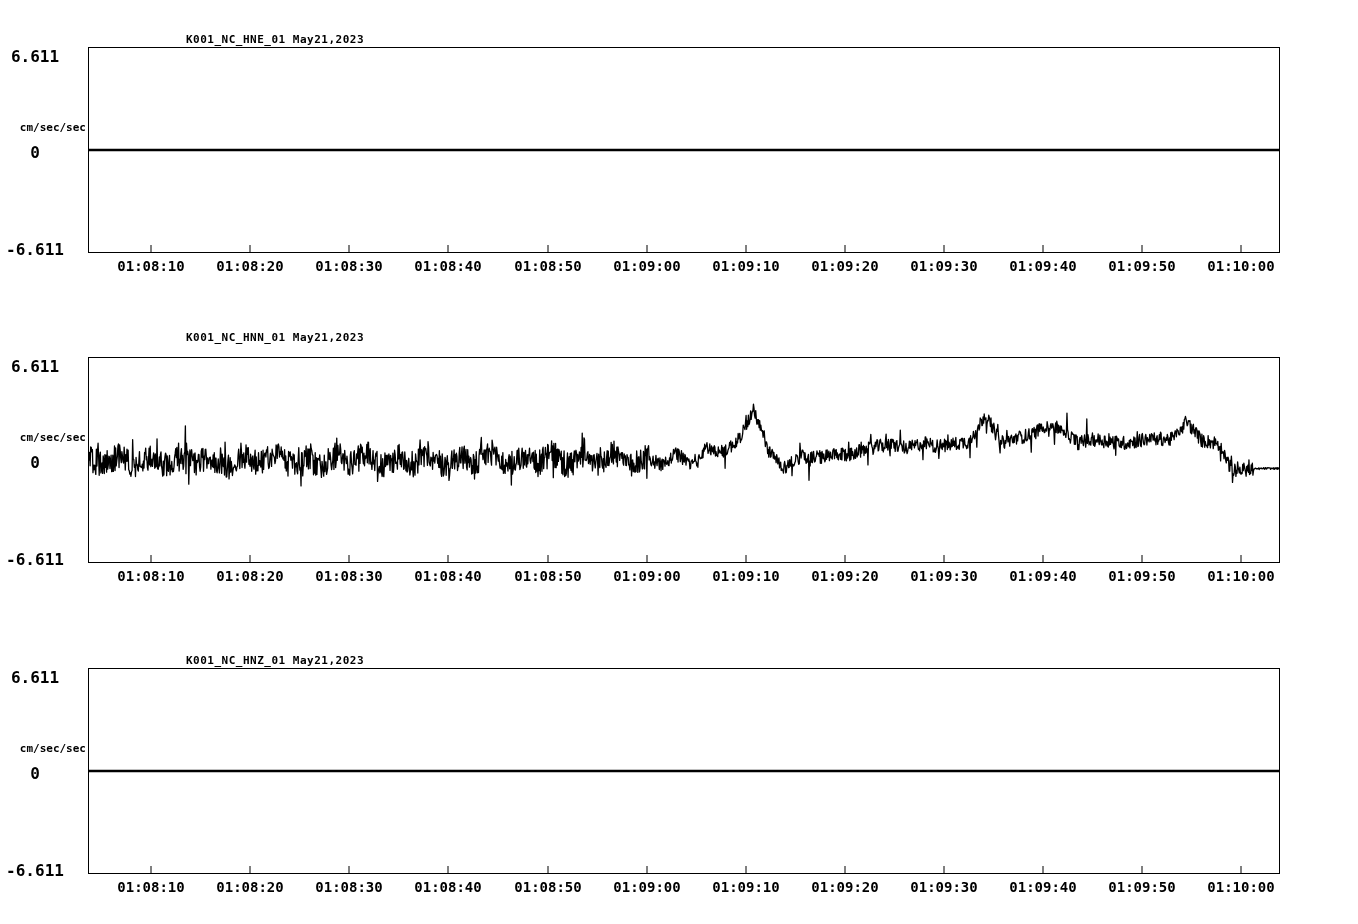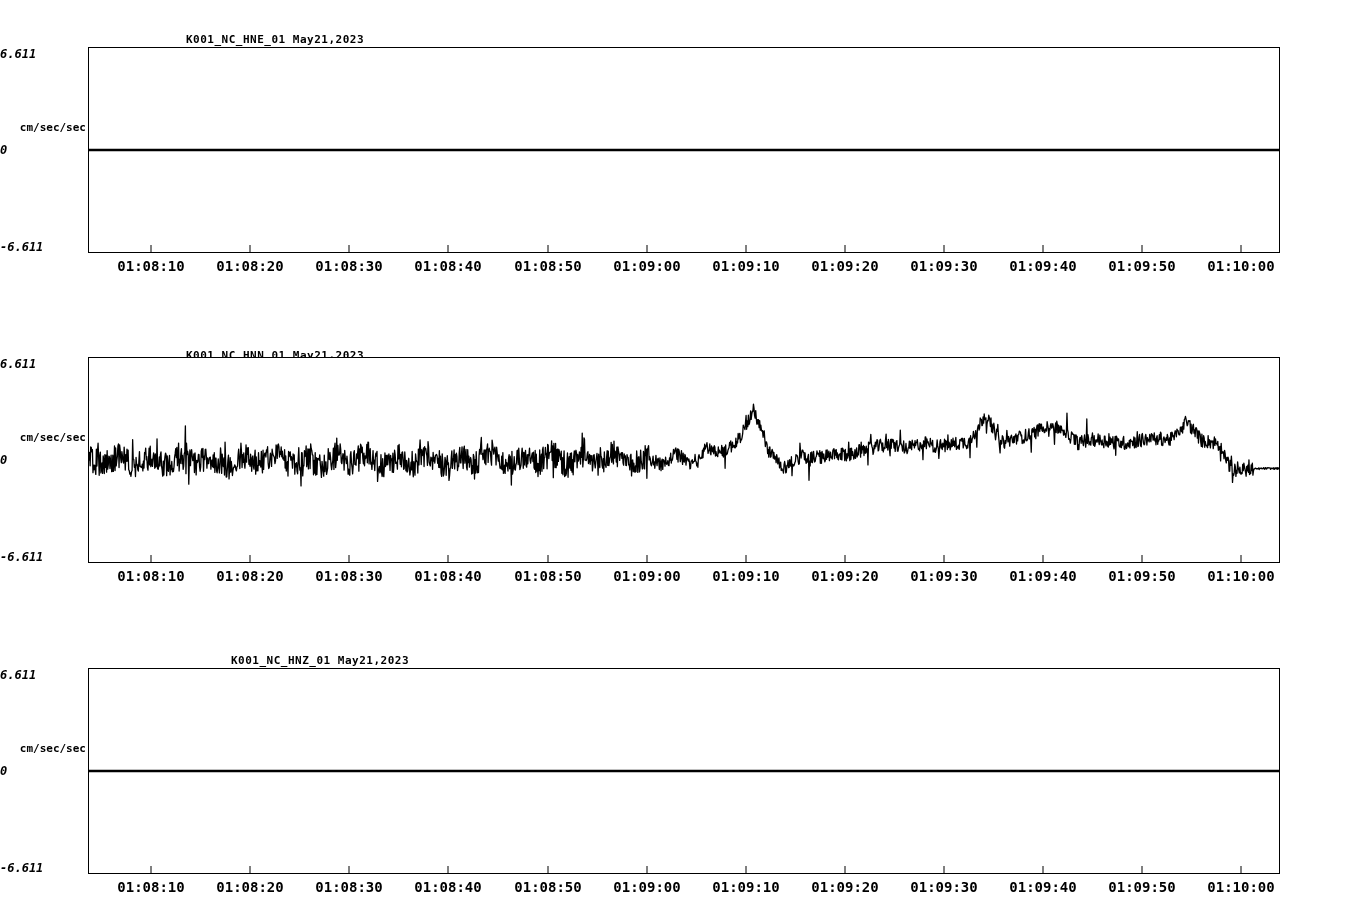--- a/index.html
+++ b/index.html
@@ -34,25 +34,24 @@
   }
   .ylabel {
     position: absolute;
     font-size: 11px;
     font-weight: bold;
     text-align: right;
     white-space: nowrap;
   }
   .ytick {
     position: absolute;
-    font-size: 12px;
-    font-weight: bold;
-    text-align: left;
-    white-space: nowrap;
-    font-style: italic;
+    font-size: 16px;
+    font-weight: bold;
+    text-align: center;
+    white-space: nowrap;
   }
   .plot-frame {
     position: absolute;
     border: 1px solid #000000;
     box-sizing: border-box;
     background: #ffffff;
     overflow: hidden;
   }
   .plot-frame svg {
     display: block;
@@ -112,21 +111,21 @@
       <span class="xticklabel" style="left:658px;">01:09:10</span>
       <span class="xticklabel" style="left:757px;">01:09:20</span>
       <span class="xticklabel" style="left:856px;">01:09:30</span>
       <span class="xticklabel" style="left:955px;">01:09:40</span>
       <span class="xticklabel" style="left:1054px;">01:09:50</span>
       <span class="xticklabel" style="left:1153px;">01:10:00</span>
     </div>
   </div>
 
   <div class="panel" style="top:305px;height:300px;">
-    <div class="panel-title" style="left:186px;top:44px;">K001_NC_HNN_01   May21,2023</div>
+    <div class="panel-title" style="left:186px;top:26px;">K001_NC_HNN_01   May21,2023</div>
     <div class="ylabel" style="left:0px;top:126px;width:86px;">cm/sec/sec</div>
     <div class="ytick" style="left:0px;top:52px;width:70px;">6.611</div>
     <div class="ytick" style="left:0px;top:148px;width:70px;">0</div>
     <div class="ytick" style="left:0px;top:245px;width:70px;">-6.611</div>
 
     <div class="plot-frame" style="left:88px;top:52px;width:1192px;height:206px;">
       <svg width="1190" height="204" viewBox="0 0 1190 204" preserveAspectRatio="none">
         <g stroke="#000000" stroke-width="1">
           <line x1="62" y1="204" x2="62" y2="197"></line>
           <line x1="161" y1="204" x2="161" y2="197"></line>
@@ -155,21 +154,21 @@
       <span class="xticklabel" style="left:658px;">01:09:10</span>
       <span class="xticklabel" style="left:757px;">01:09:20</span>
       <span class="xticklabel" style="left:856px;">01:09:30</span>
       <span class="xticklabel" style="left:955px;">01:09:40</span>
       <span class="xticklabel" style="left:1054px;">01:09:50</span>
       <span class="xticklabel" style="left:1153px;">01:10:00</span>
     </div>
   </div>
 
   <div class="panel" style="top:612px;height:300px;">
-    <div class="panel-title" style="left:186px;top:42px;margin-left:45px;">K001_NC_HNZ_01   May21,2023</div>
+    <div class="panel-title" style="left:186px;top:42px;">K001_NC_HNZ_01   May21,2023</div>
     <div class="ylabel" style="left:0px;top:130px;width:86px;">cm/sec/sec</div>
     <div class="ytick" style="left:0px;top:56px;width:70px;">6.611</div>
     <div class="ytick" style="left:0px;top:152px;width:70px;">0</div>
     <div class="ytick" style="left:0px;top:249px;width:70px;">-6.611</div>
 
     <div class="plot-frame" style="left:88px;top:56px;width:1192px;height:206px;">
       <svg width="1190" height="204" viewBox="0 0 1190 204" preserveAspectRatio="none">
         <line x1="0" y1="102" x2="1190" y2="102" stroke="#000000" stroke-width="2.4"></line>
         <g stroke="#000000" stroke-width="1">
           <line x1="62" y1="204" x2="62" y2="197"></line>

